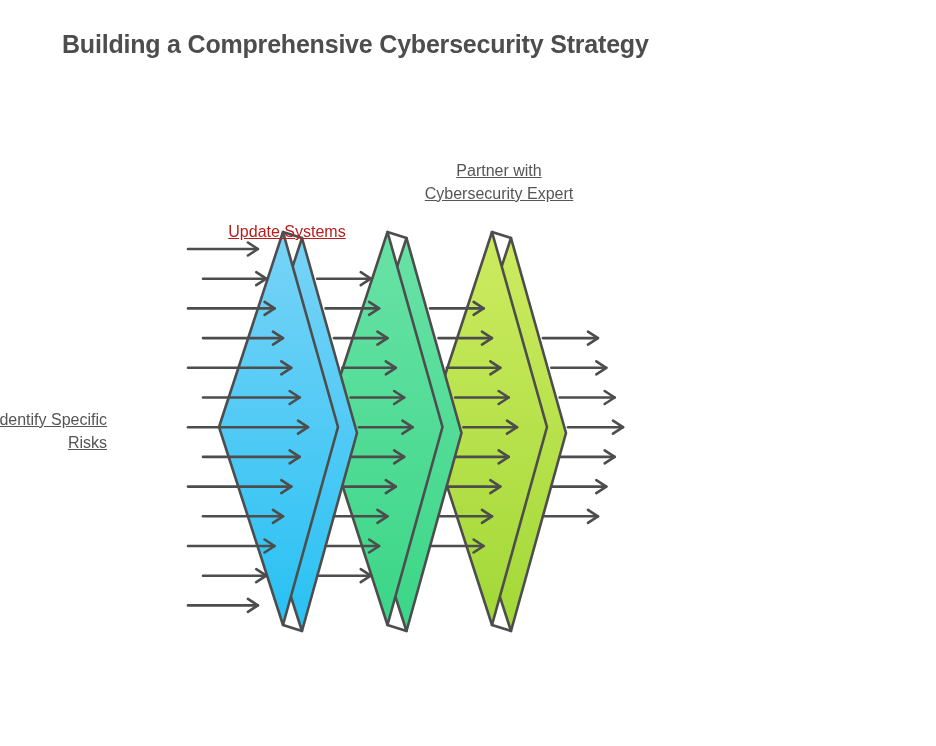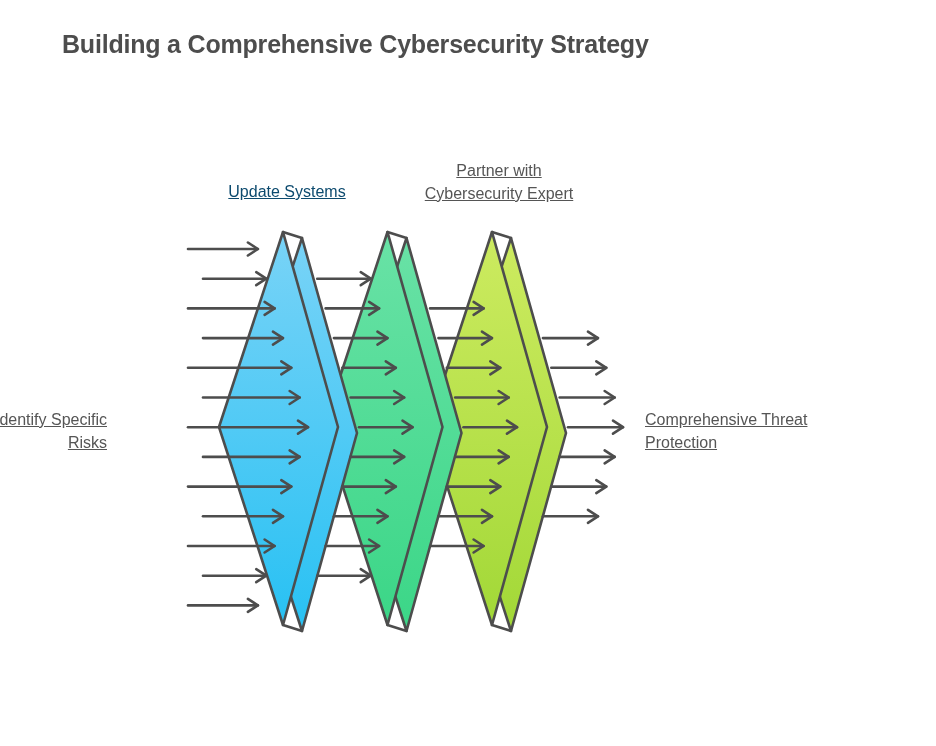--- a/index.html
+++ b/index.html
@@ -225,25 +225,23 @@
           <line x1="317.25" y1="575.7" x2="370.75" y2="575.7"></line>
           <polyline points="360.75,569.2 370.75,575.7 360.75,582.2"></polyline>
         </g>
         <g>
           <line x1="188" y1="605.4" x2="257.9" y2="605.4"></line>
           <polyline points="247.89999999999998,598.9 257.9,605.4 247.89999999999998,611.9"></polyline>
         </g>
       </g>
     </svg>
 
-  <div class="label" id="label-stage-0" style="color: #0c4a6e;">Update Systems</div>
+  <div class="label" id="label-stage-0" style="color: #b91c1c; margin-top: 40px;">Update Systems</div>
 
   <div class="label" id="label-stage-2" style="color: rgb(85, 85, 85);">Partner with
 Cybersecurity Expert</div>
 
 
   <div class="label" id="label-input" style="color: rgb(85, 85, 85);">Identify Specific
 Risks</div>
 
-  <div class="label" id="label-output" style="color: rgb(85, 85, 85);">Comprehensive Threat
-Protection</div>
 
 </div>
 
 </body></html>

